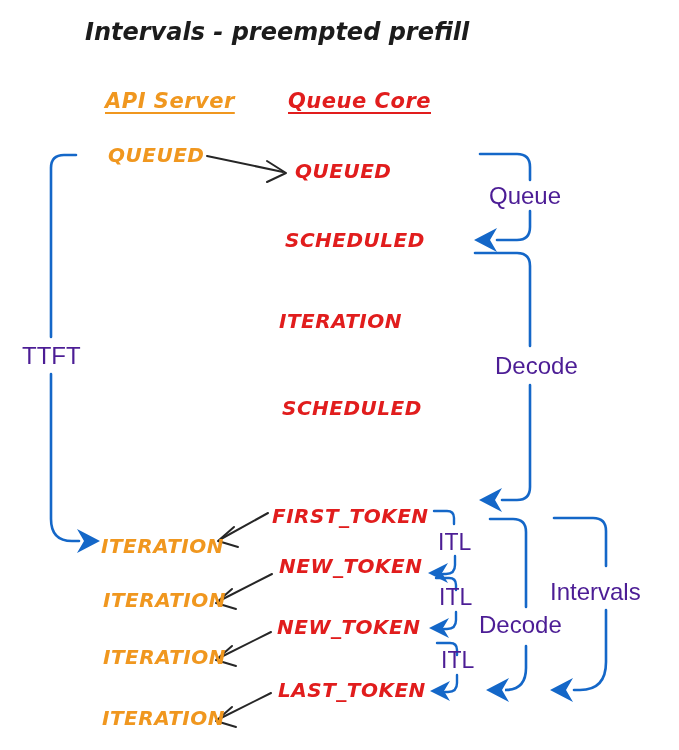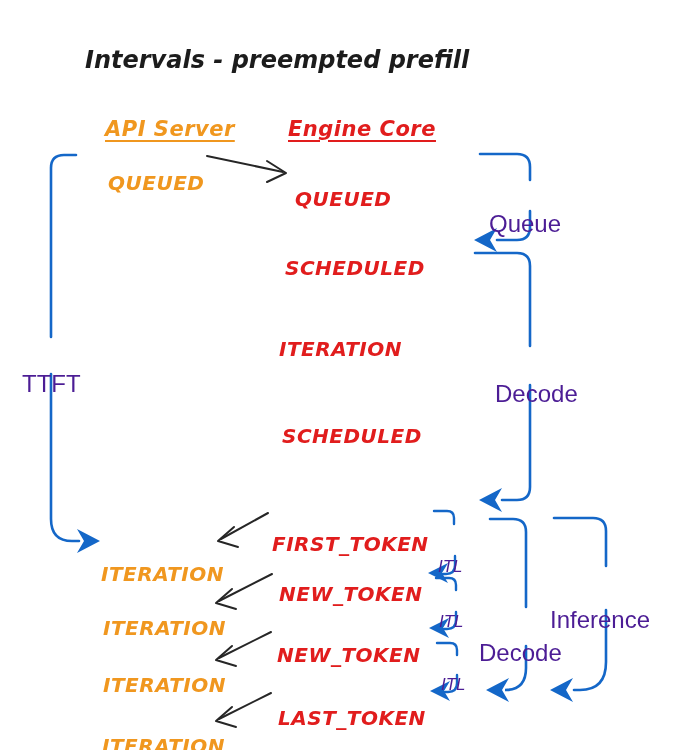--- a/index.html
+++ b/index.html
@@ -3,21 +3,21 @@
 <meta charset="utf-8">
 <style>
   html,body{margin:0;padding:0;background:#ffffff;}
   .canvas{
     position:relative;
     width:679px;height:750px;
     background:#ffffff;
     overflow:hidden;
     font-family:"DejaVu Sans",sans-serif;
   }
-  .abs{position:absolute;white-space:nowrap;margin-top:28px;}
+  .abs{position:absolute;white-space:nowrap;}
   svg.strokes{position:absolute;left:0;top:0;width:679px;height:750px;}
 
   
   .hand{
     font-family:"DejaVu Sans",sans-serif;
     font-style:italic;
     font-weight:600;
     letter-spacing:.5px;
   }
   .title{
@@ -37,21 +37,21 @@
   .eng{color:#e11d1d;}
 
   
   .lbl{
     font-family:"Liberation Sans",sans-serif;
     font-size:24px;
     font-weight:400;
     color:#4c1d95;
     letter-spacing:0;
   }
-  .lbl-sm{font-size:17px;font-style:italic;}
+  .lbl-sm{font-size:23px;}
 
   .blue-stroke{stroke:#1467c8;stroke-width:2.6;fill:none;stroke-linecap:round;}
   .blue-stroke-sm{stroke:#1467c8;stroke-width:2.4;fill:none;stroke-linecap:round;}
   .blue-fill{fill:#1467c8;stroke:none;}
   .black-stroke{stroke:#262626;stroke-width:2;fill:none;stroke-linecap:round;stroke-linejoin:round;}
 </style>
 </head>
 <body>
 
 <div class="canvas">
@@ -122,21 +122,21 @@
     </g>
     <g>
       <path class="black-stroke" d="M271,693 L219,719"></path>
       <path class="black-stroke" d="M216,721 L232,707 M216,721 L236,727"></path>
     </g>
   </svg>
 
   <span class="abs hand title" style="left:85px;top:18px">Intervals - preempted prefill</span>
 
   <span class="abs hand hdr api" style="left:105px;top:89px">API Server</span>
-  <span class="abs hand hdr eng" style="left:288px;top:89px">Engine Core</span>
+  <span class="abs hand hdr eng" style="left:288px;top:89px">Queue Core</span>
 
   <span class="abs hand ev api" style="left:108px;top:143px">QUEUED</span>
   <span class="abs hand ev api" style="left:101px;top:534px">ITERATION</span>
   <span class="abs hand ev api" style="left:103px;top:588px">ITERATION</span>
   <span class="abs hand ev api" style="left:103px;top:645px">ITERATION</span>
   <span class="abs hand ev api" style="left:102px;top:706px">ITERATION</span>
 
   <span class="abs hand ev eng" style="left:295px;top:159px">QUEUED</span>
   <span class="abs hand ev eng" style="left:285px;top:228px">SCHEDULED</span>
   <span class="abs hand ev eng" style="left:279px;top:309px">ITERATION</span>
@@ -146,15 +146,15 @@
   <span class="abs hand ev eng" style="left:277px;top:615px">NEW_TOKEN</span>
   <span class="abs hand ev eng" style="left:278px;top:678px">LAST_TOKEN</span>
 
   <span class="abs lbl" style="left:22px;top:342px">TTFT</span>
   <span class="abs lbl" style="left:489px;top:182px">Queue</span>
   <span class="abs lbl" style="left:495px;top:352px">Decode</span>
   <span class="abs lbl lbl-sm" style="left:438px;top:529px">ITL</span>
   <span class="abs lbl lbl-sm" style="left:439px;top:584px">ITL</span>
   <span class="abs lbl lbl-sm" style="left:441px;top:647px">ITL</span>
   <span class="abs lbl" style="left:479px;top:611px">Decode</span>
-  <span class="abs lbl" style="left:550px;top:578px">Inference</span>
+  <span class="abs lbl" style="left:550px;top:578px">Intervals</span>
 
 </div>
 
 </body></html>

